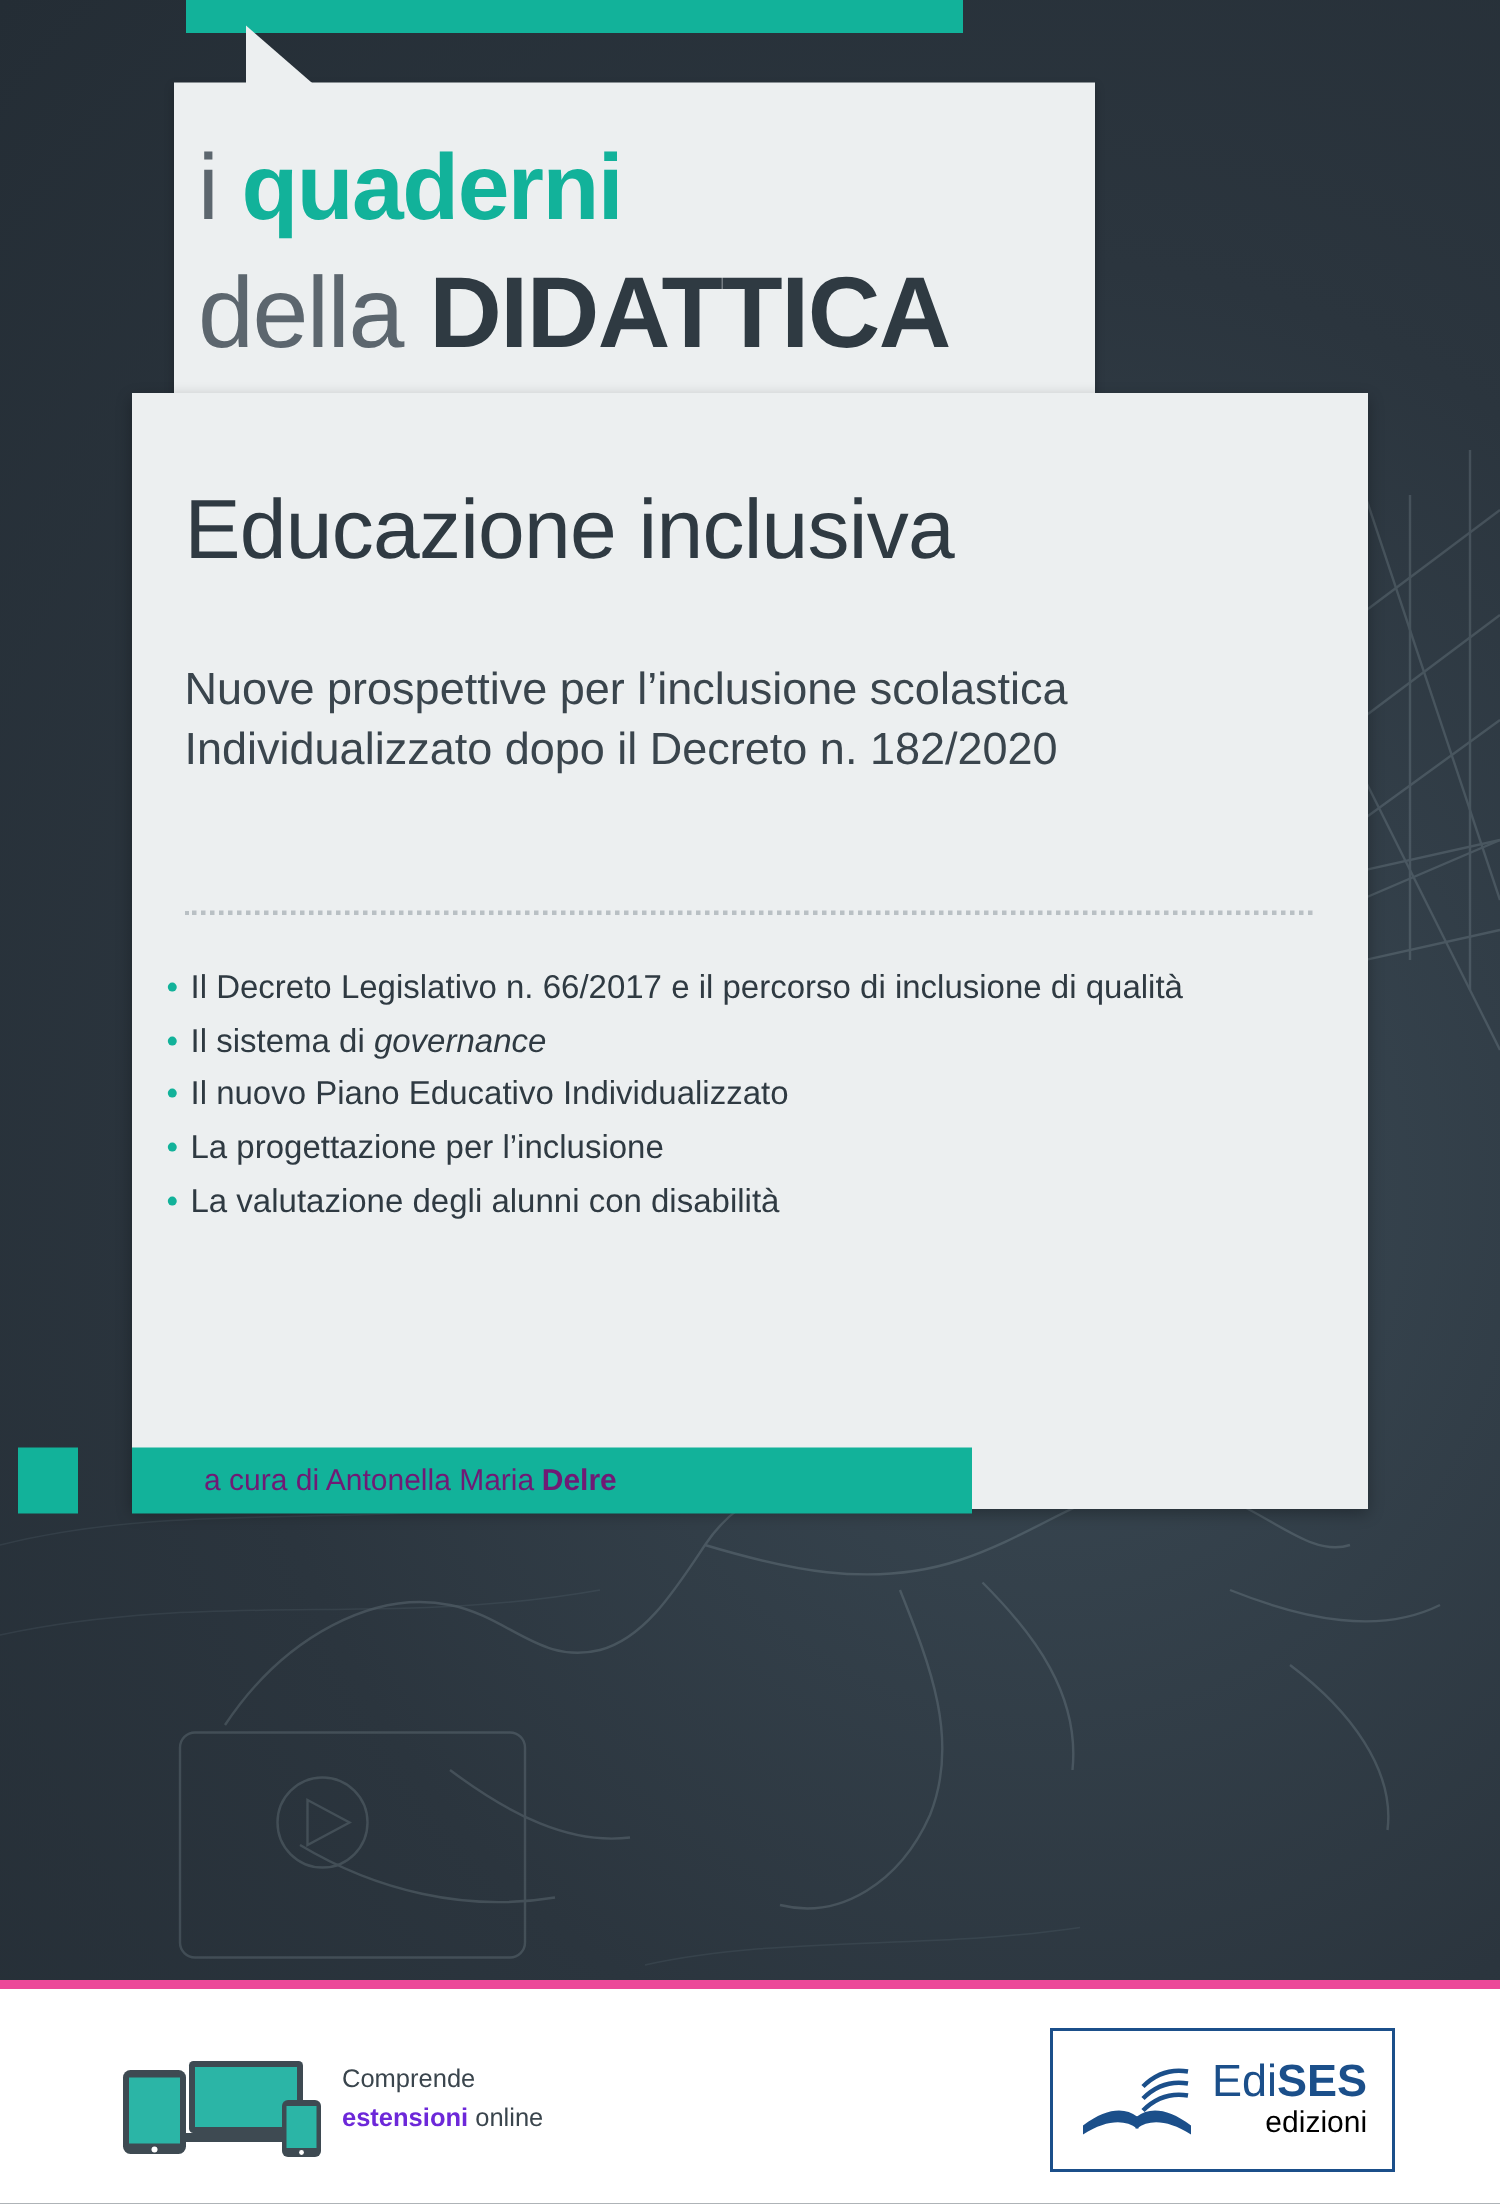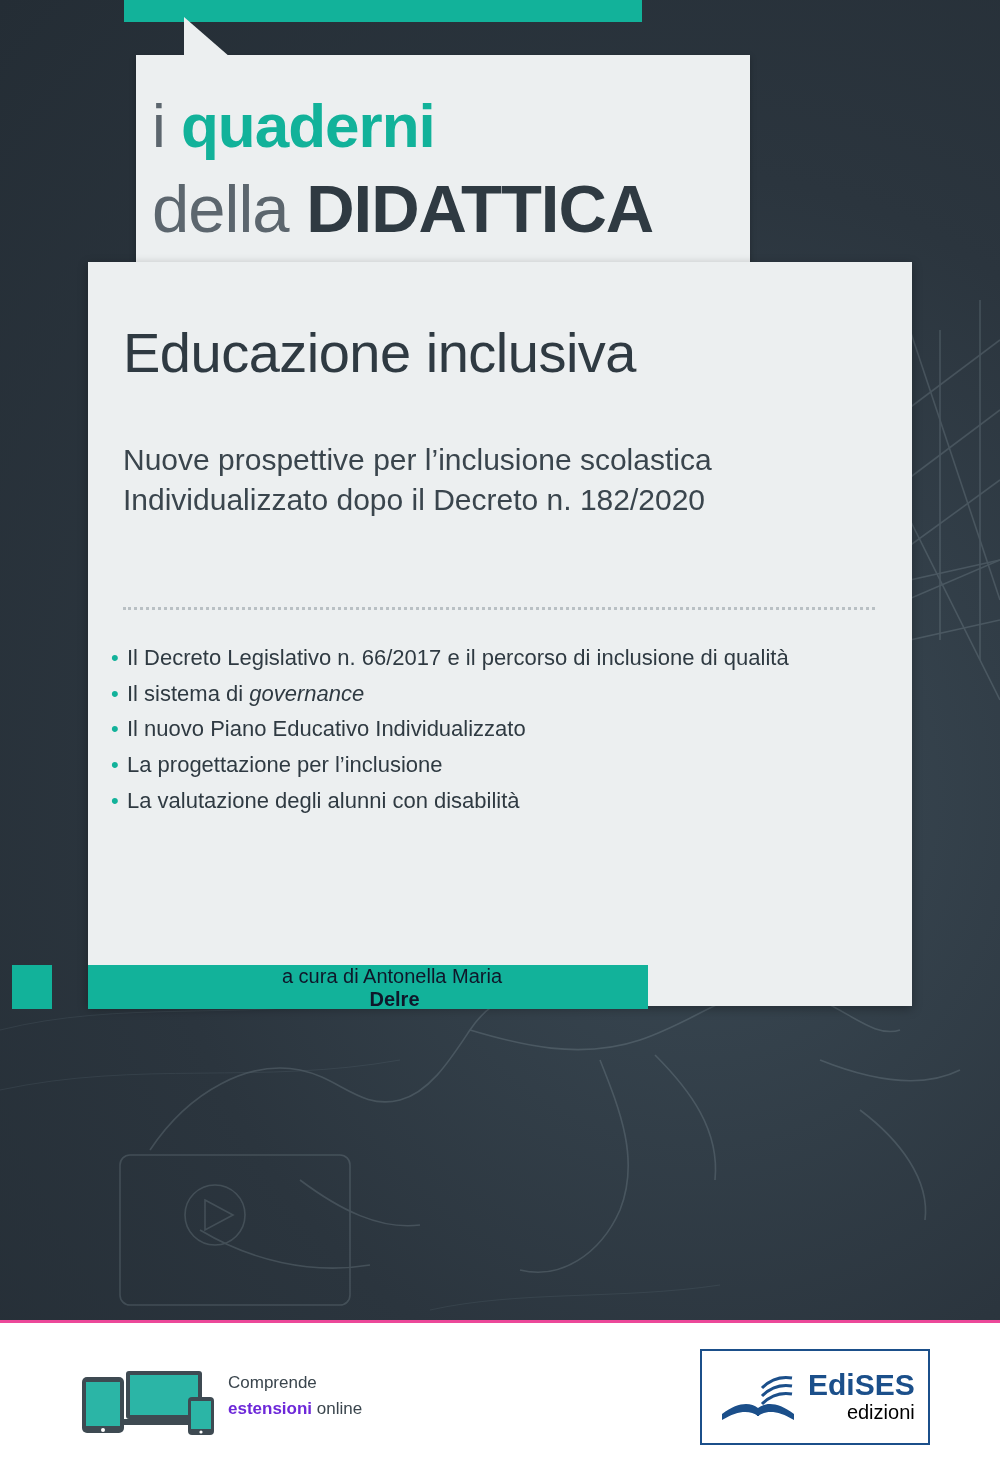--- a/index.html
+++ b/index.html
@@ -27,34 +27,34 @@
       radial-gradient(ellipse at 70% 60%, #3b4a55 0%, #2b353e 55%, #242d35 100%);
   }
   .bg-art { position: absolute; left:0; top:0; width:1000px; height:1320px; opacity:.28; }
   .bg-art svg { display:block; }
 
   
   .bottom-bar {
     position: absolute;
     left: 0; bottom: 0; width: 1000px; height: 149px;
     background: #ffffff;
-    border-top: 3px solid #ec4899;
+    border-top: 6px solid #ec4899;
   }
 
   
   .green-tab {
     position: absolute;
     left: 124px; top: 0; width: 518px; height: 22px;
     background: #12b29a;
   }
 
   
   .header-bubble {
     position: absolute;
-    left: 136px; top: 55px;
+    left: 116px; top: 55px;
     width: 614px; height: 230px;
     background: #eceff0;
     box-shadow: 0 2px 6px rgba(0,0,0,.25);
   }
   .header-bubble::after {
     content: "";
     position: absolute;
     left: 48px; top: -38px;
     width: 0; height: 0;
     border-left: 0 solid transparent;
@@ -108,25 +108,24 @@
     content: "•"; position: absolute; left: 0; top: 0; color: #12b29a; font-size: 22px;
   }
   .bullets li i { font-style: italic; }
 
   
   .curator {
     position: absolute;
     left: 88px; top: 965px;
     width: 560px; height: 44px;
     background: #12b29a;
-    color: #0f172a;
+    color: #701a75;
     font-size: 20px;
     display: flex; align-items: center;
     padding-left: 48px;
-    flex-direction: column;
   }
   .curator b { font-weight: 700; margin-left: 5px; }
   .curator-stub {
     position: absolute; left: 12px; top: 965px;
     width: 40px; height: 44px; background: #12b29a;
   }
 
   
   .devices {
     position: absolute; left: 70px; top: 36px;
@@ -142,21 +141,21 @@
     position: absolute; right: 70px; top: 26px;
     width: 230px; height: 96px;
     background: #ffffff;
     border: 2px solid #1b4f8a;
     display: flex; align-items: center; justify-content: flex-start;
     padding-left: 14px;
   }
   .logo-mark { width: 84px; height: 66px; flex: 0 0 auto; }
   .logo-text { margin-left: 8px; }
   .logo-name { font-size: 30px; color: #1b4f8a; font-weight: 700; line-height: 1; }
-  .logo-name .lower { font-weight: 700; }
+  .logo-name .lower { font-weight: 400; }
   .logo-sub { font-size: 20px; color: #000000; text-align: right; line-height: 1.2; }
 </style>
 </head>
 <body>
 
 <div class="cover">
 
   <div class="bg-dark"></div>
   <div class="bg-art">
     <svg width="1000" height="1320" viewBox="0 0 1000 1320" xmlns="http://www.w3.org/2000/svg">

